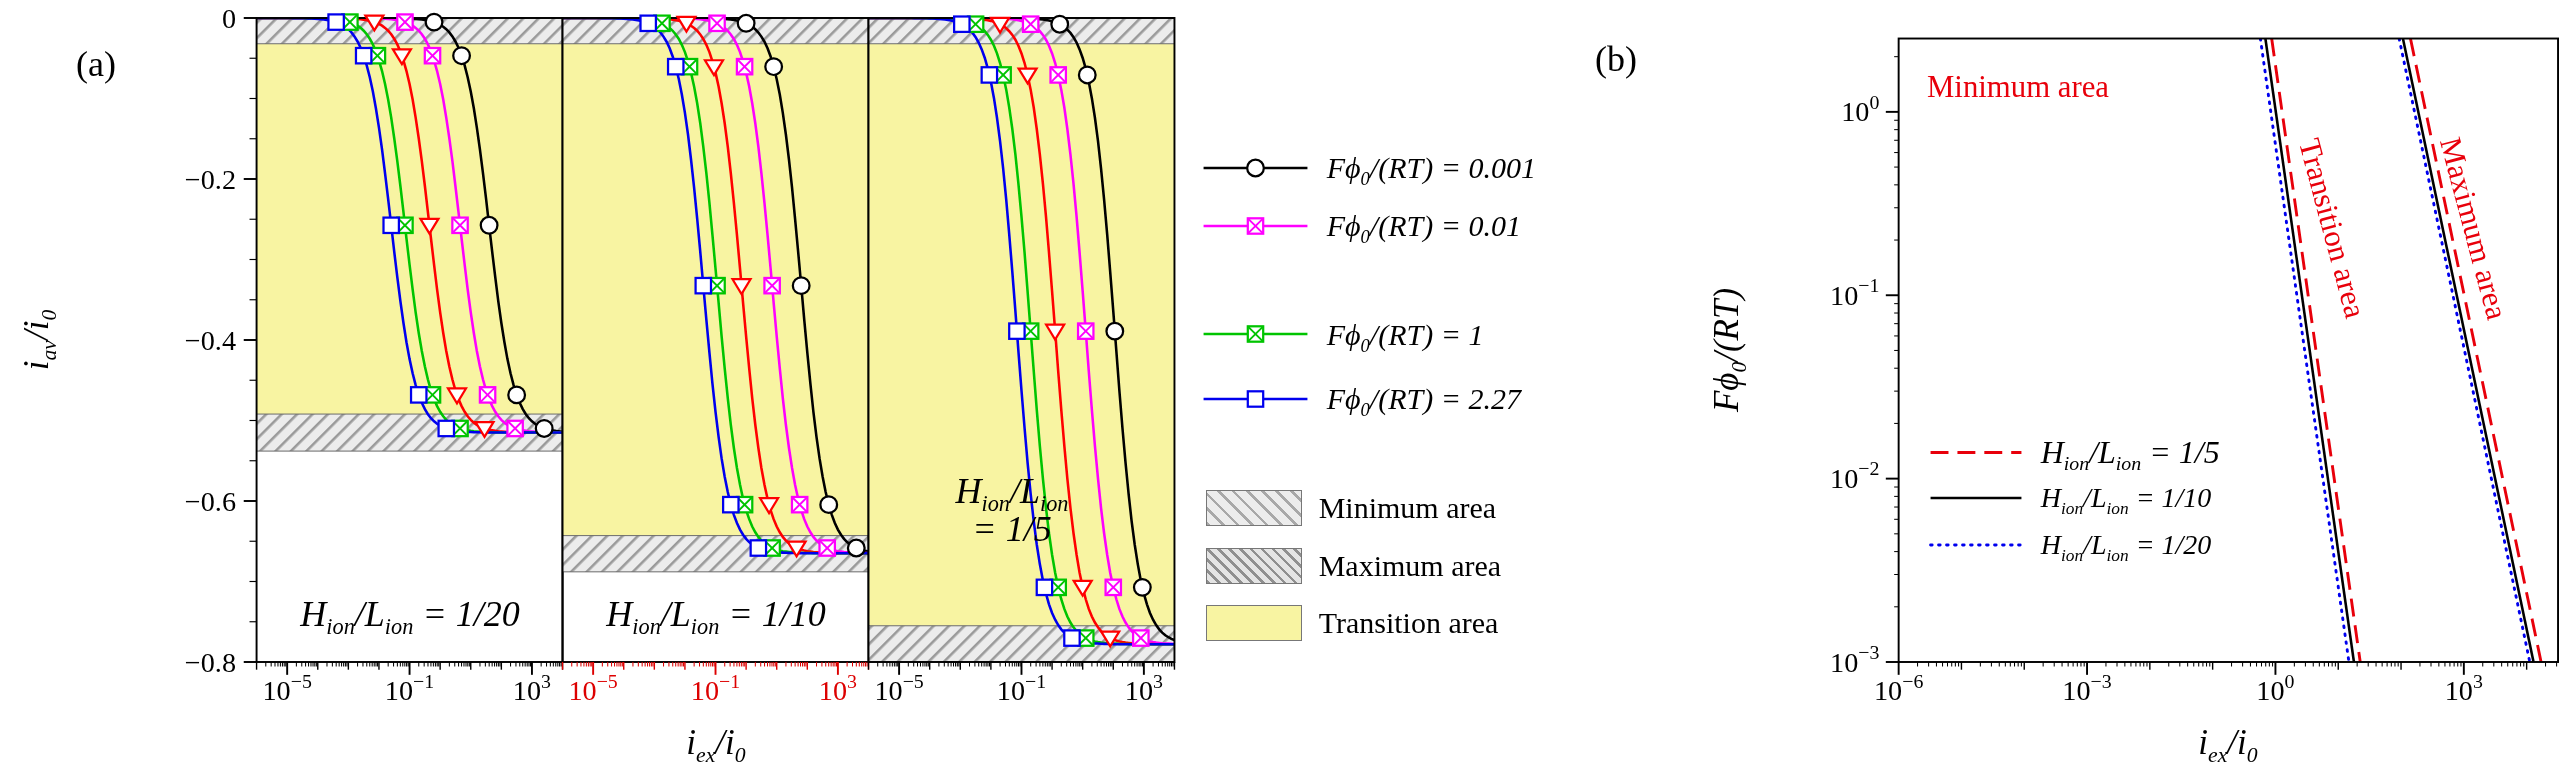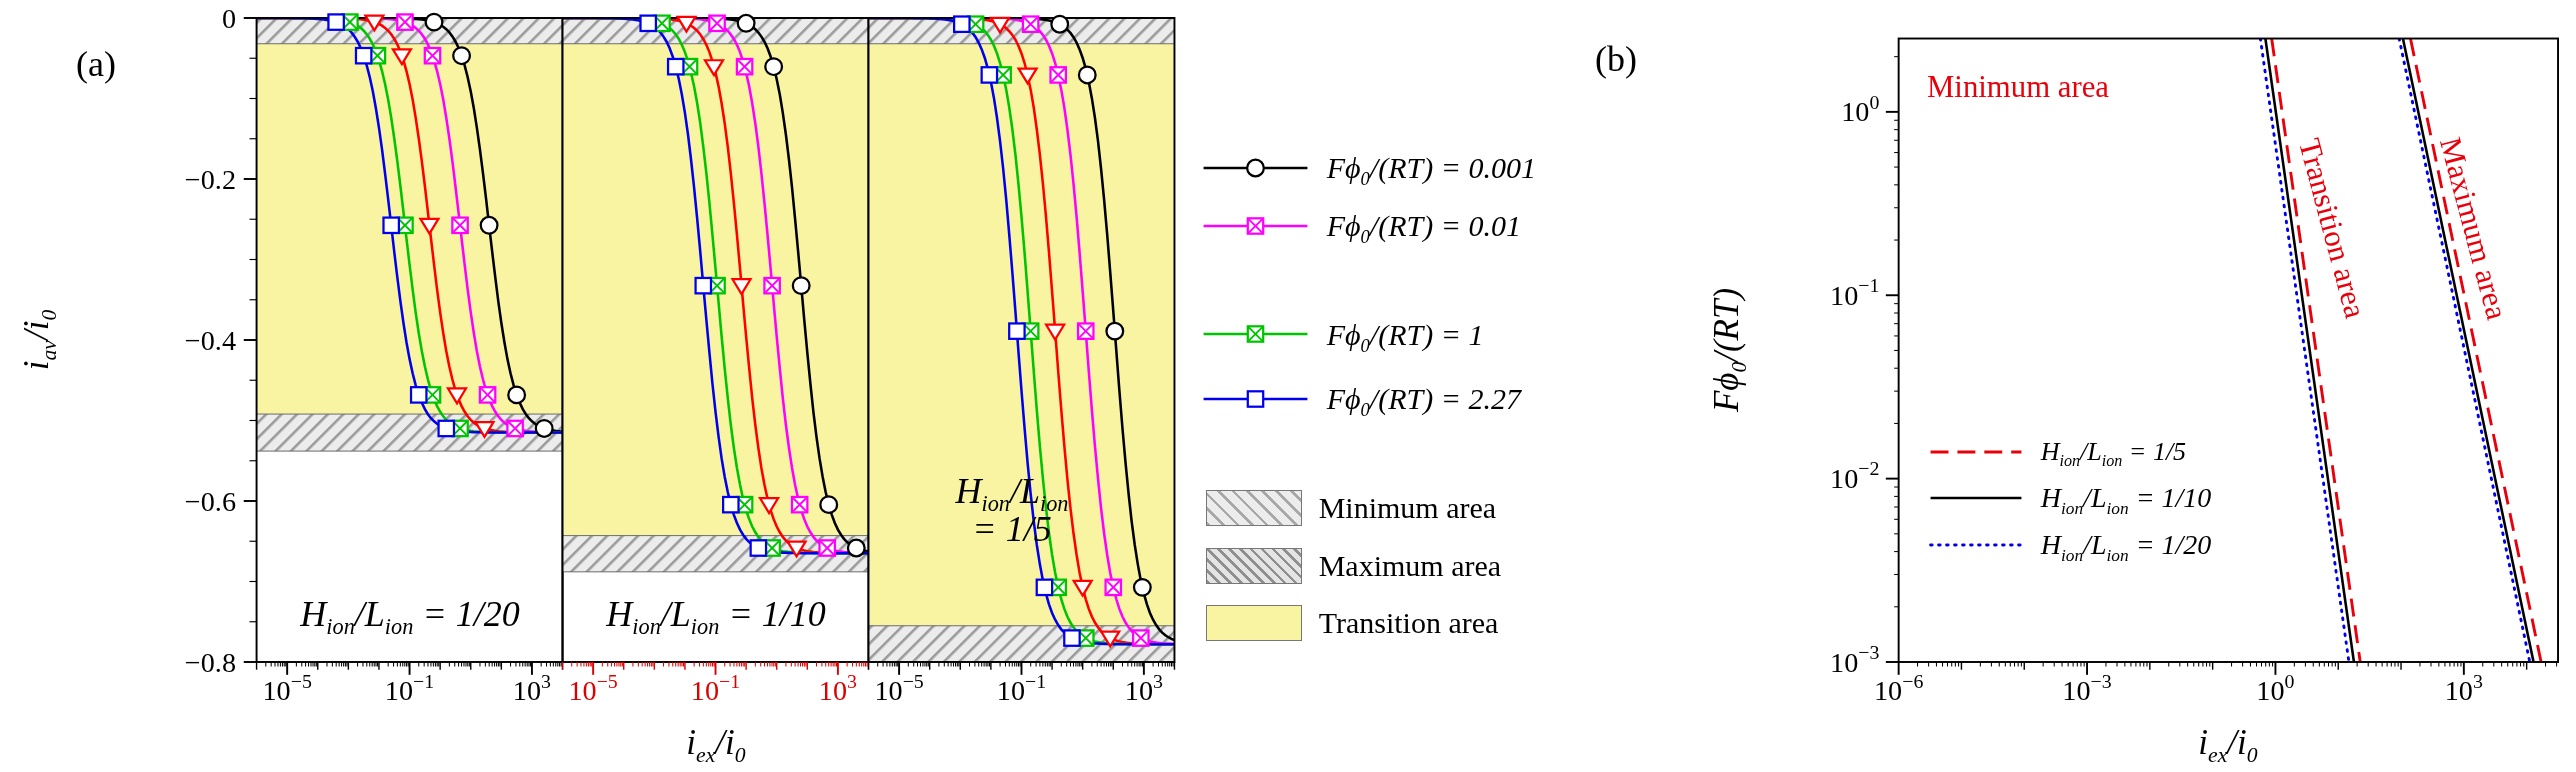--- a/index.html
+++ b/index.html
@@ -742,21 +742,21 @@
       <div class="leg-entry" style="left: 1206px; top: 623px;">
         <div class="sw sw-trans"></div>
         <span class="leg-label plain">Transition area</span>
       </div>
     </div>
   <div id="legend-b" class="overlay">
       <div class="leg-entry" style="left: 1928px; top: 452px;">
         <svg width="96" height="32" viewBox="0 0 150 50">
           <line x1="4" y1="25" x2="146" y2="25" stroke="#e8000b" stroke-width="4.5" stroke-dasharray="28 14"></line>
         </svg>
-        <span class="leg-label" style="font-size: 26px;">H<sub>ion</sub>/L<sub>ion</sub> = 1/5</span>
+        <span class="leg-label" style="font-size: 32px;">H<sub>ion</sub>/L<sub>ion</sub> = 1/5</span>
       </div>
       <div class="leg-entry" style="left: 1928px; top: 498px;">
         <svg width="96" height="32" viewBox="0 0 150 50">
           <line x1="4" y1="25" x2="146" y2="25" stroke="#000000" stroke-width="4"></line>
         </svg>
         <span class="leg-label" style="font-size: 28px;">H<sub>ion</sub>/L<sub>ion</sub> = 1/10</span>
       </div>
       <div class="leg-entry" style="left: 1928px; top: 545px;">
         <svg width="96" height="32" viewBox="0 0 150 50">
           <line x1="4" y1="25" x2="146" y2="25" stroke="#0000ee" stroke-width="4.5" stroke-dasharray="2.5 10" stroke-linecap="round"></line>

